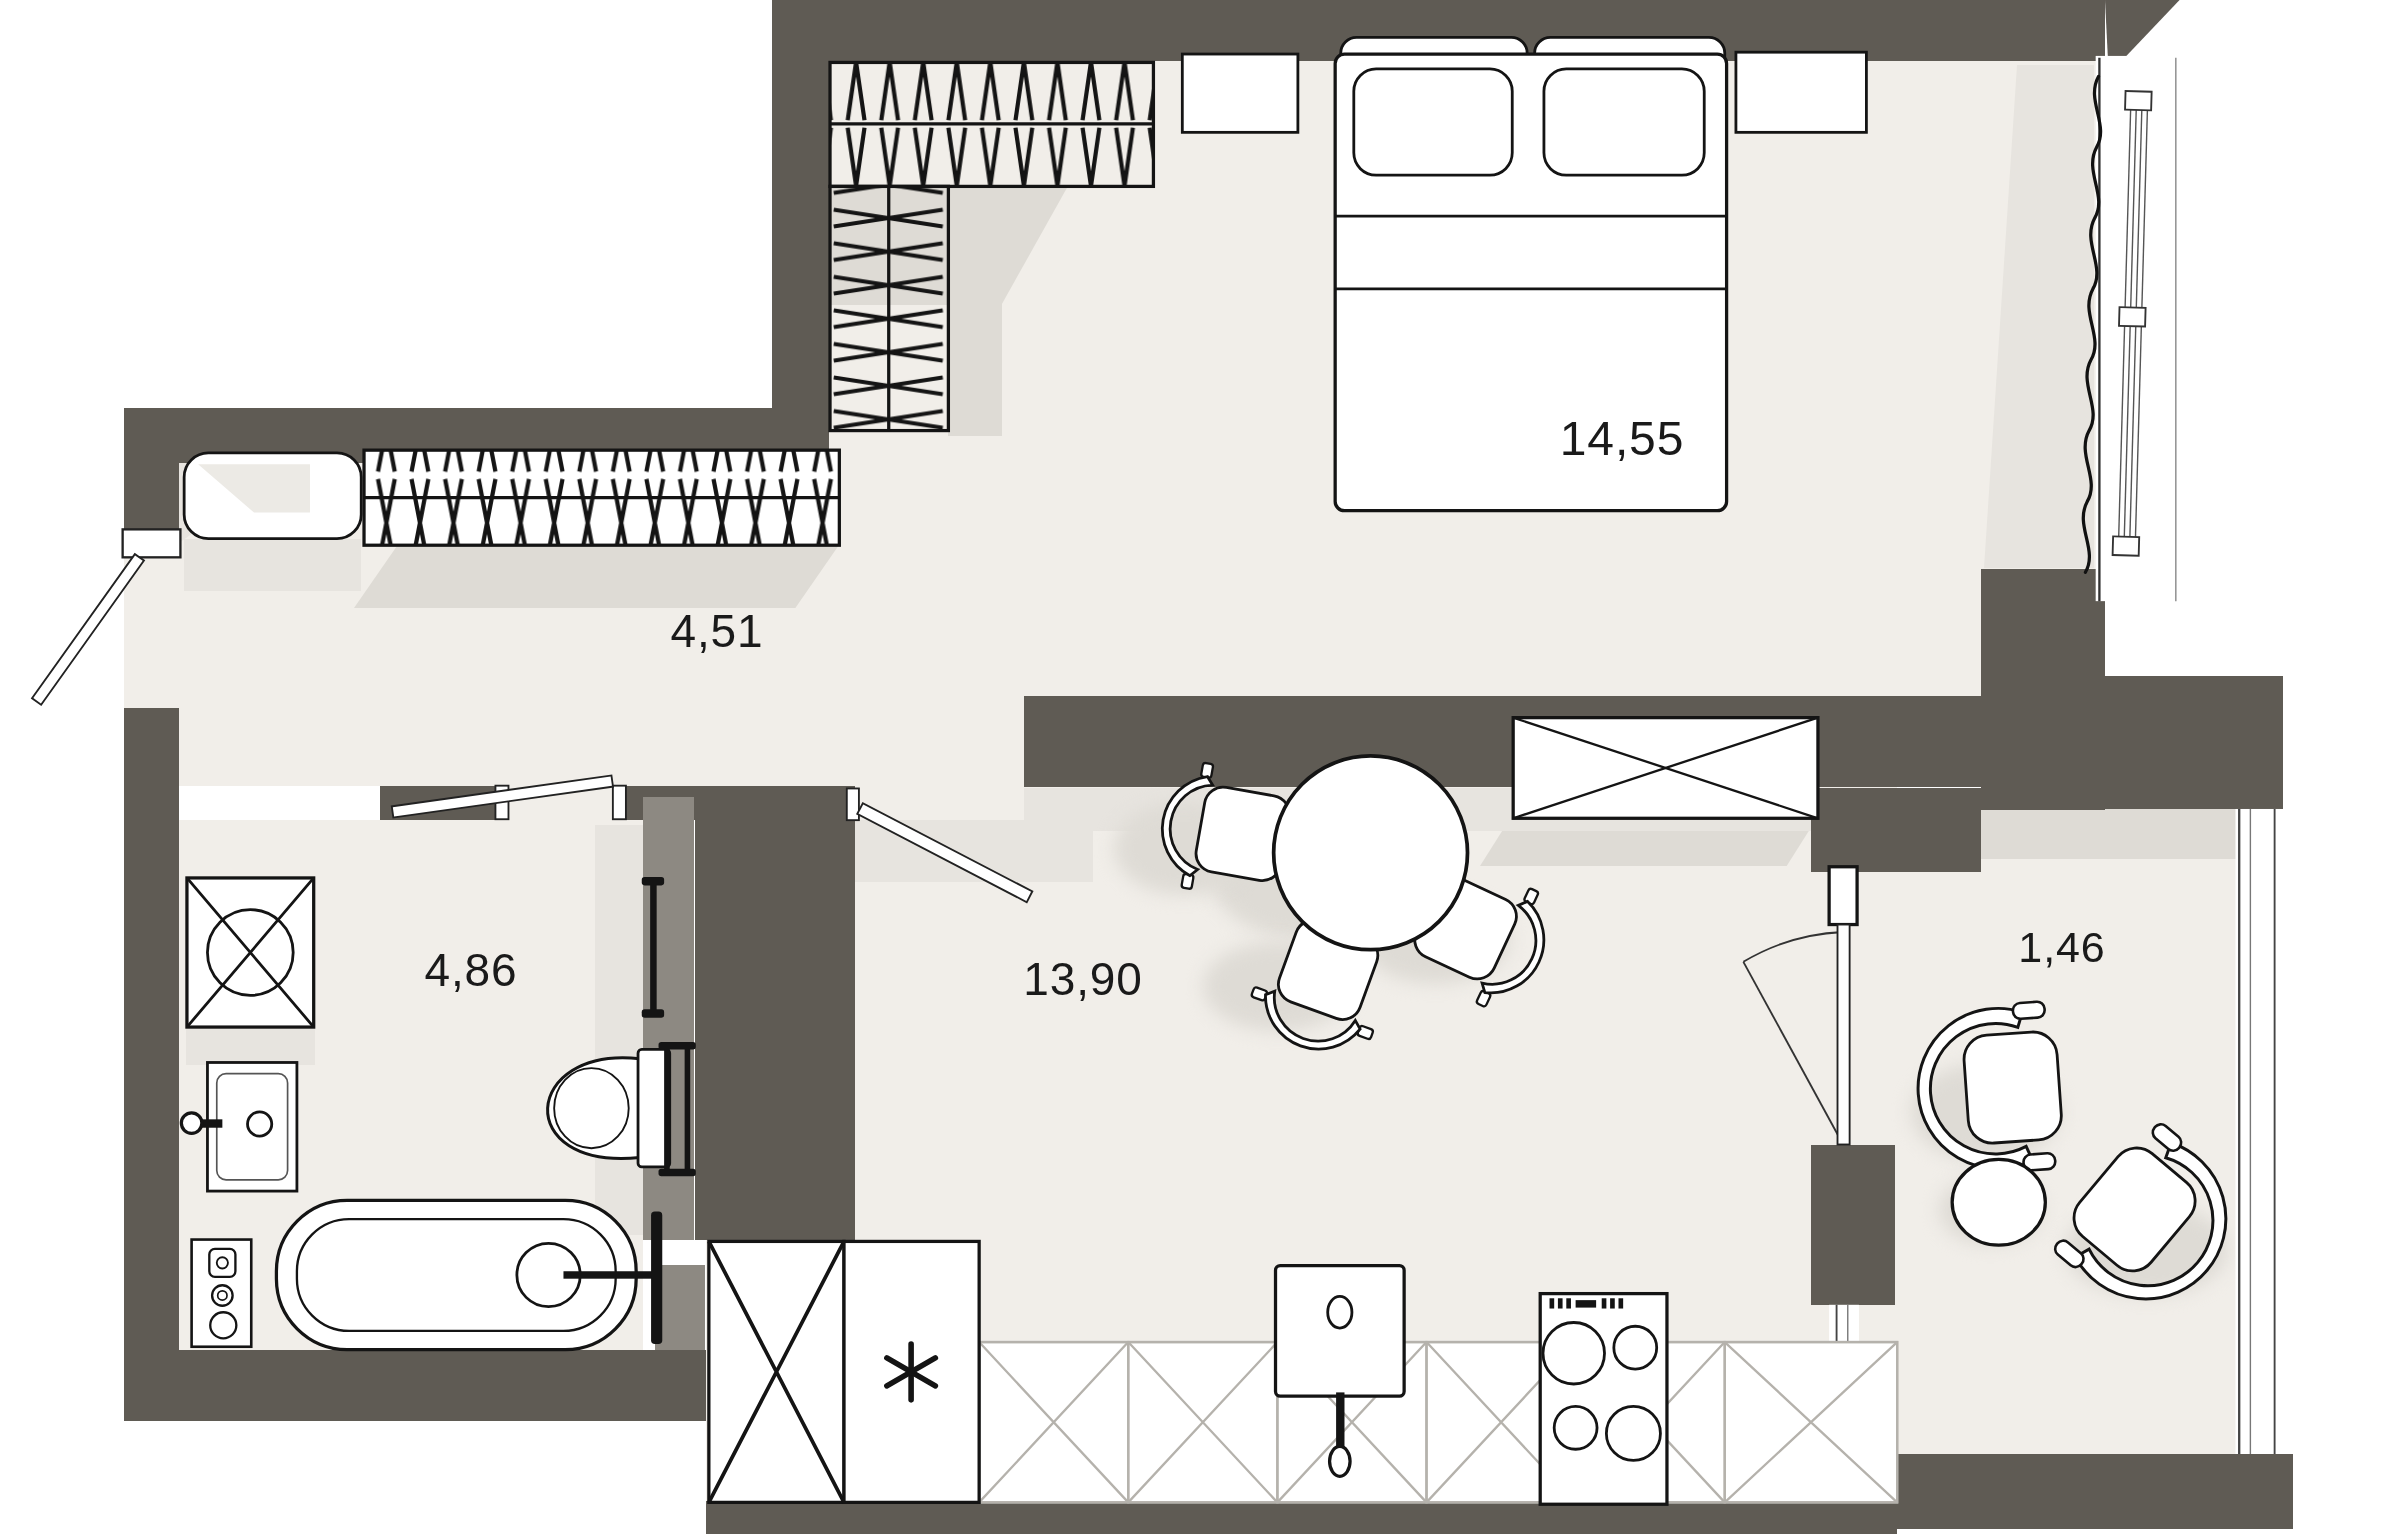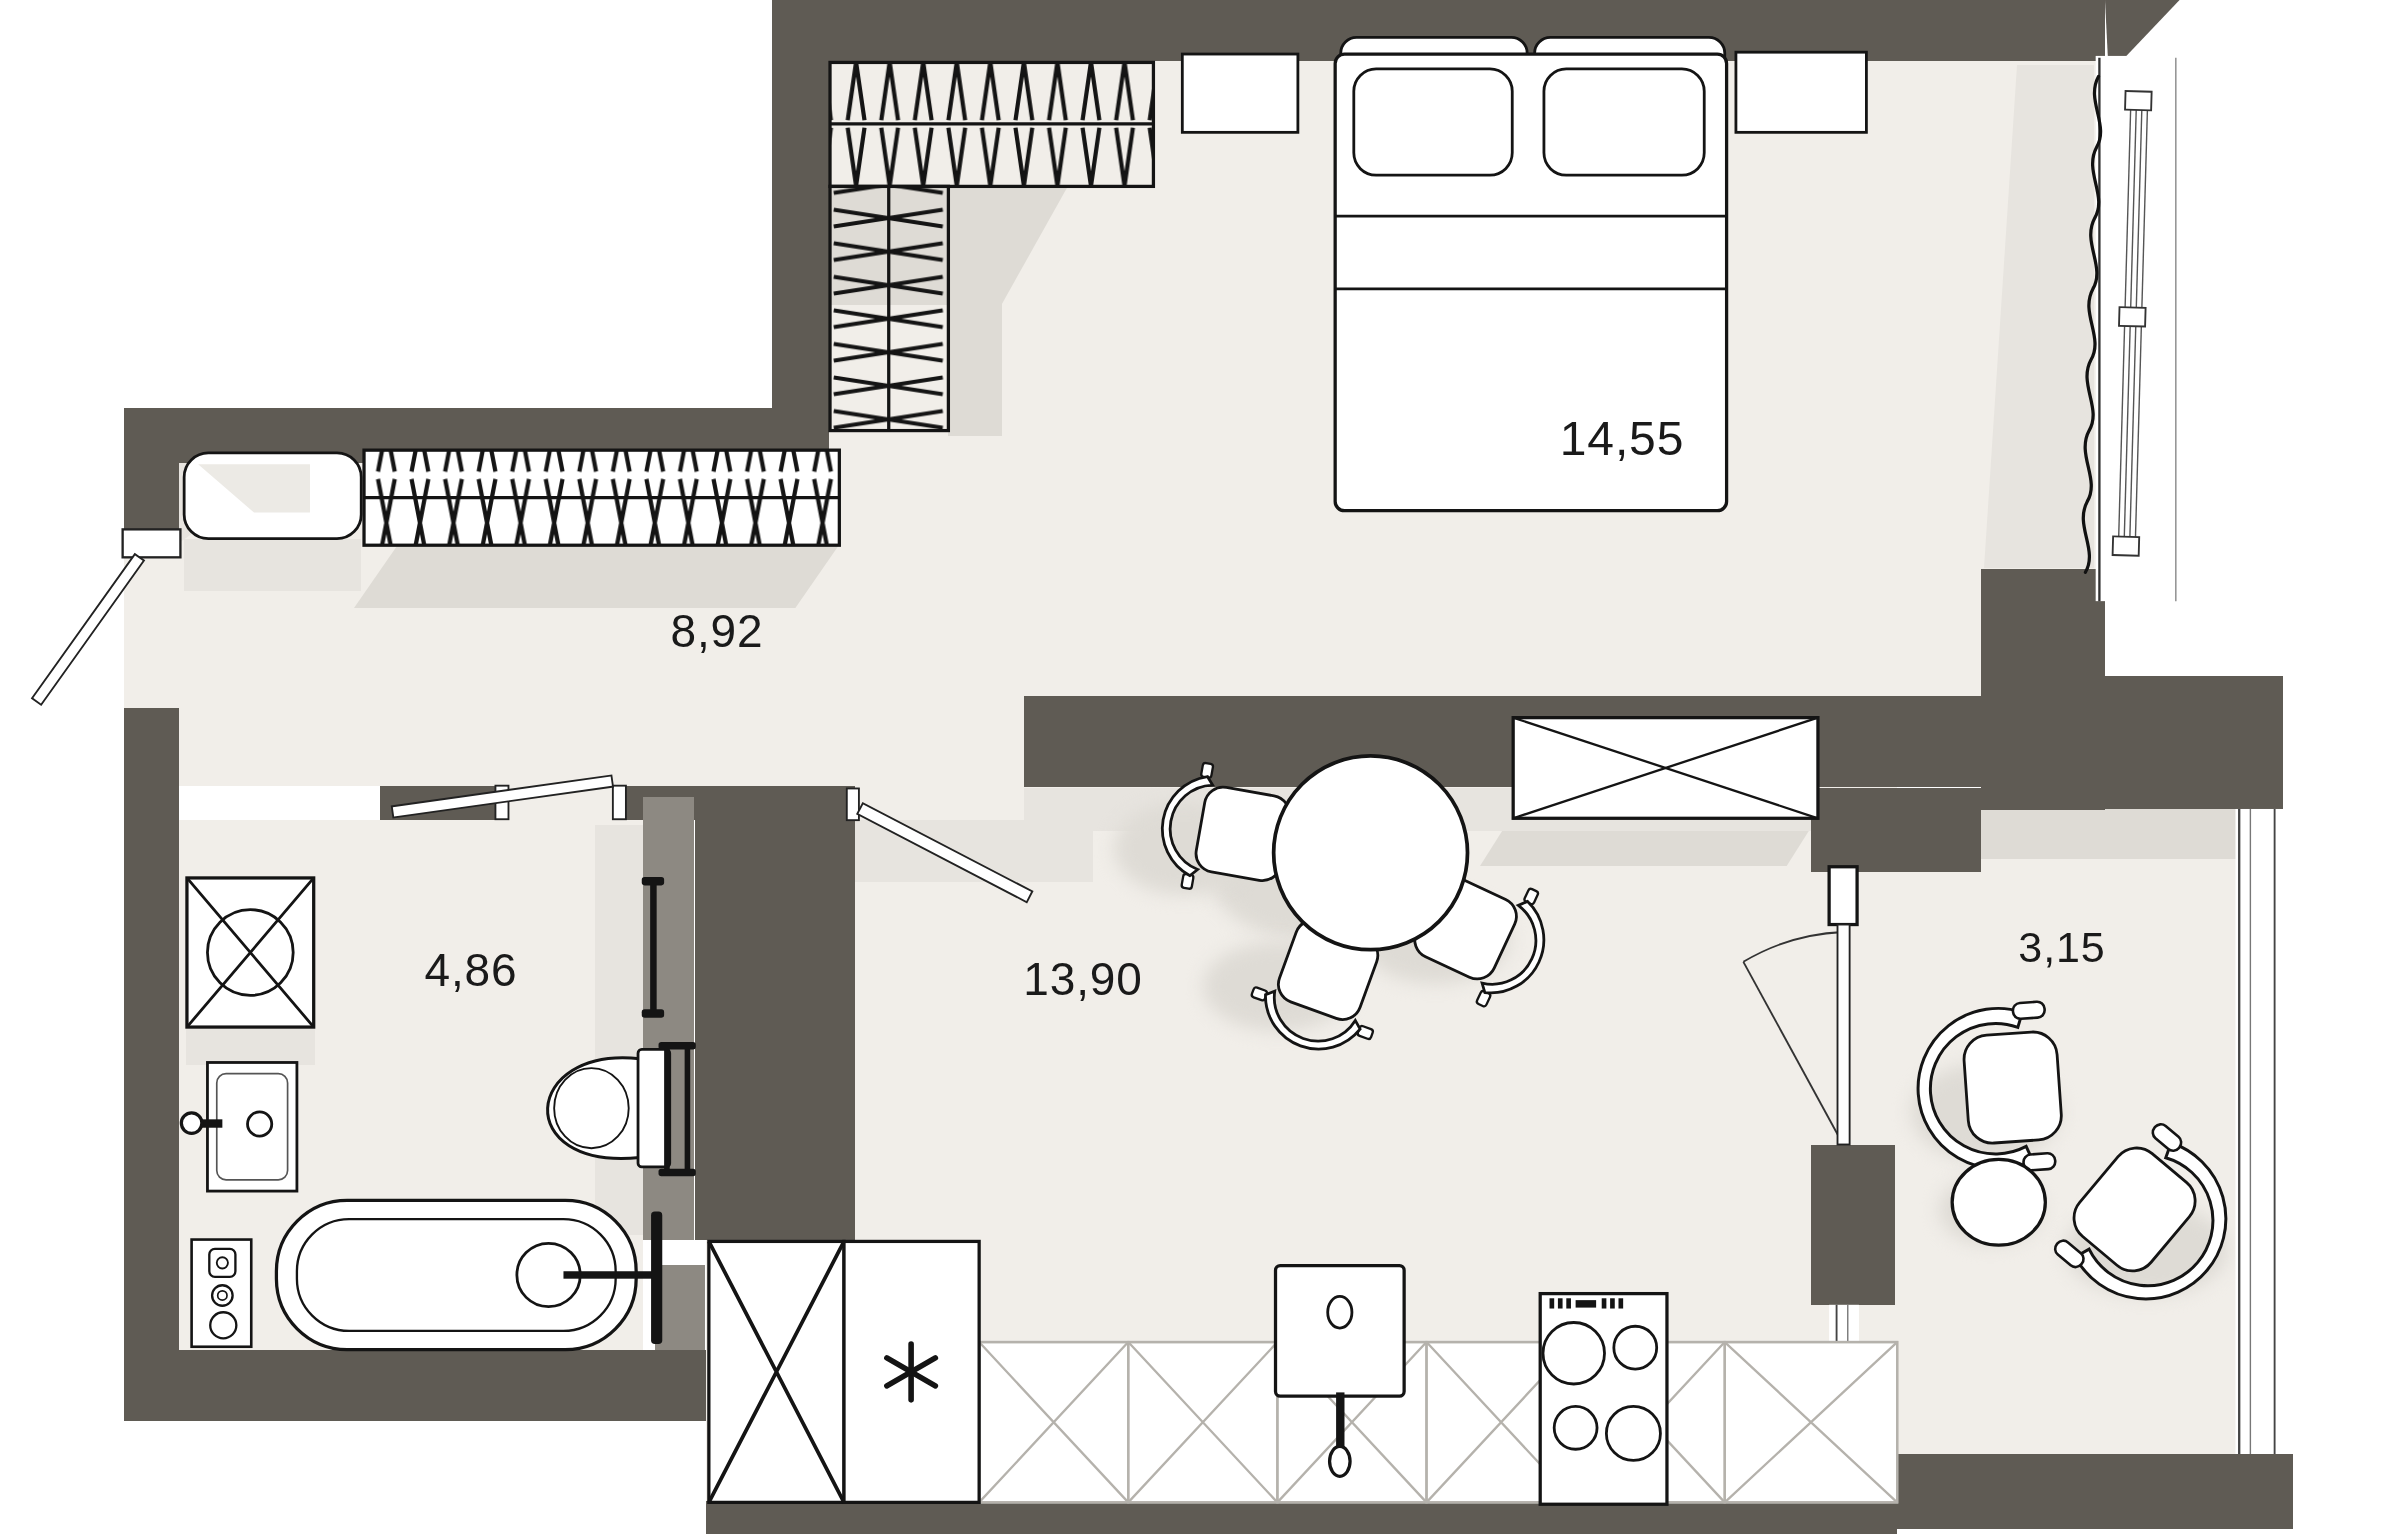--- a/index.html
+++ b/index.html
@@ -299,19 +299,19 @@
     </g>
     <g>
       <path d="M1977 1000 A228 228 0 0 0 1870 1032" fill="none" stroke="#333" stroke-width="2"></path>
       <line x1="1977" y1="1228" x2="1870" y2="1032" stroke="#333" stroke-width="2"></line>
       <rect x="1962" y="930" width="30" height="62" fill="#fff" stroke="#141414" stroke-width="3.5"></rect>
       <rect x="1971" y="992" width="13" height="236" fill="#fff" stroke="#222" stroke-width="2"></rect>
     </g>
   </svg>
 
   <div class="room-label" style="left:1622px;top:438px;font-size:48px;">14,55</div>
-  <div class="room-label" style="left:717px;top:631px;">8,92</div>
+  <div class="room-label" style="left:717px;top:631px;">4,51</div>
   <div class="room-label" style="left:435px;top:970px;margin-left:36px;">4,86</div>
   <div class="room-label" style="left:1083px;top:979px;">13,90</div>
-  <div class="room-label" style="left:2062px;top:947px;font-size:43px;">3,15</div>
+  <div class="room-label" style="left:2062px;top:947px;font-size:43px;">1,46</div>
 
 </div>
 
 
 </body></html>

